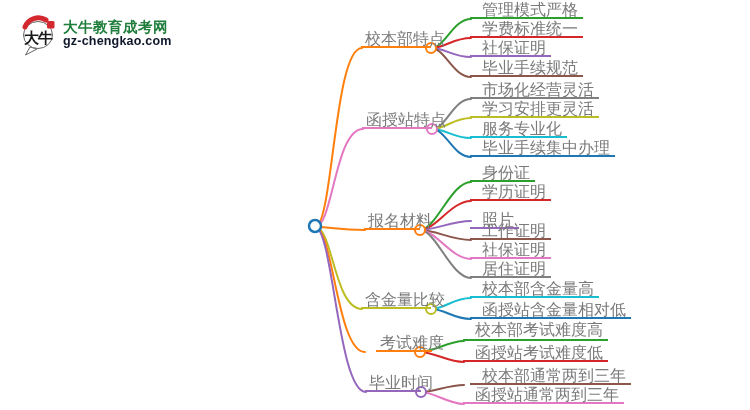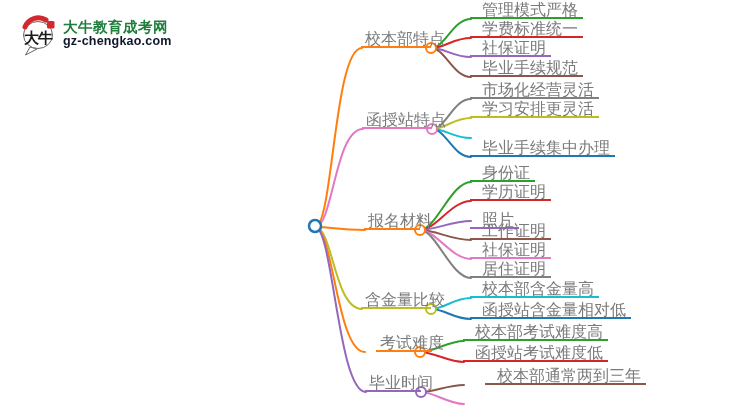--- a/index.html
+++ b/index.html
@@ -123,30 +123,32 @@
   <div class="node branch" style="left: 364px; top: 335px; width: 56px; border-bottom-color: rgb(255, 127, 14); margin-left: 12px;">考试难度</div>
   <div class="node branch" style="left: 365px; top: 375px; width: 56px; border-bottom-color: rgb(148, 103, 189); text-align: center;">毕业时间</div>
 
   <div class="node leaf" style="left: 470px; top: 2px; border-bottom-color: rgb(44, 160, 44);">管理模式严格</div>
   <div class="node leaf" style="left: 470px; top: 21px; border-bottom-color: rgb(214, 39, 40);">学费标准统一</div>
   <div class="node leaf" style="left: 470px; top: 40px; border-bottom-color: rgb(148, 103, 189);">社保证明</div>
   <div class="node leaf" style="left: 470px; top: 60px; border-bottom-color: rgb(140, 86, 75);">毕业手续规范</div>
 
   <div class="node leaf" style="left: 470px; top: 82px; border-bottom-color: rgb(127, 127, 127);">市场化经营灵活</div>
   <div class="node leaf" style="left: 470px; top: 101px; border-bottom-color: rgb(188, 189, 34);">学习安排更灵活</div>
+  <div class="node leaf" style="left: 470px; top: 121px; border-bottom-color: rgb(23, 190, 207);">服务专业化</div>
   <div class="node leaf" style="left: 470px; top: 140px; border-bottom-color: rgb(31, 119, 180);">毕业手续集中办理</div>
 
   <div class="node leaf" style="left: 470px; top: 165px; border-bottom-color: rgb(44, 160, 44);">身份证</div>
   <div class="node leaf" style="left: 470px; top: 184px; border-bottom-color: rgb(214, 39, 40);">学历证明</div>
   <div class="node leaf" style="left: 470px; top: 212px; border-bottom-color: rgb(148, 103, 189);">照片</div>
   <div class="node leaf" style="left: 470px; top: 223px; border-bottom-color: rgb(140, 86, 75);">工作证明</div>
   <div class="node leaf" style="left: 470px; top: 242px; border-bottom-color: rgb(227, 119, 194);">社保证明</div>
   <div class="node leaf" style="left: 470px; top: 261px; border-bottom-color: rgb(127, 127, 127);">居住证明</div>
 
   <div class="node leaf" style="left: 470px; top: 281px; border-bottom-color: rgb(23, 190, 207);">校本部含金量高</div>
   <div class="node leaf" style="left: 470px; top: 302px; border-bottom-color: rgb(31, 119, 180);">函授站含金量相对低</div>
 
-  <div class="node leaf" style="left: 463px; top: 324px; border-bottom-color: rgb(44, 160, 44);">校本部考试难度高</div>
+  <div class="node leaf" style="left: 463px; top: 324px; border-bottom-color: rgb(44, 160, 44); font-family: Liberation Mono, monospace;">校本部考试难度高</div>
   <div class="node leaf" style="left: 463px; top: 345px; border-bottom-color: rgb(214, 39, 40);">函授站考试难度低</div>
 
-  <div class="node leaf" style="left: 485px; top: 368px; border-bottom-color: rgb(140, 86, 75); text-align: center;">校本部通常两到三年</div>
+  <div class="node leaf" style="left: 470px; top: 368px; border-bottom-color: rgb(140, 86, 75); text-align: center;">校本部通常两到三年</div>
+  <div class="node leaf" style="left: 463px; top: 387px; border-bottom-color: rgb(227, 119, 194);">函授站通常两到三年</div>
 
 </div>
 
 </body></html>

